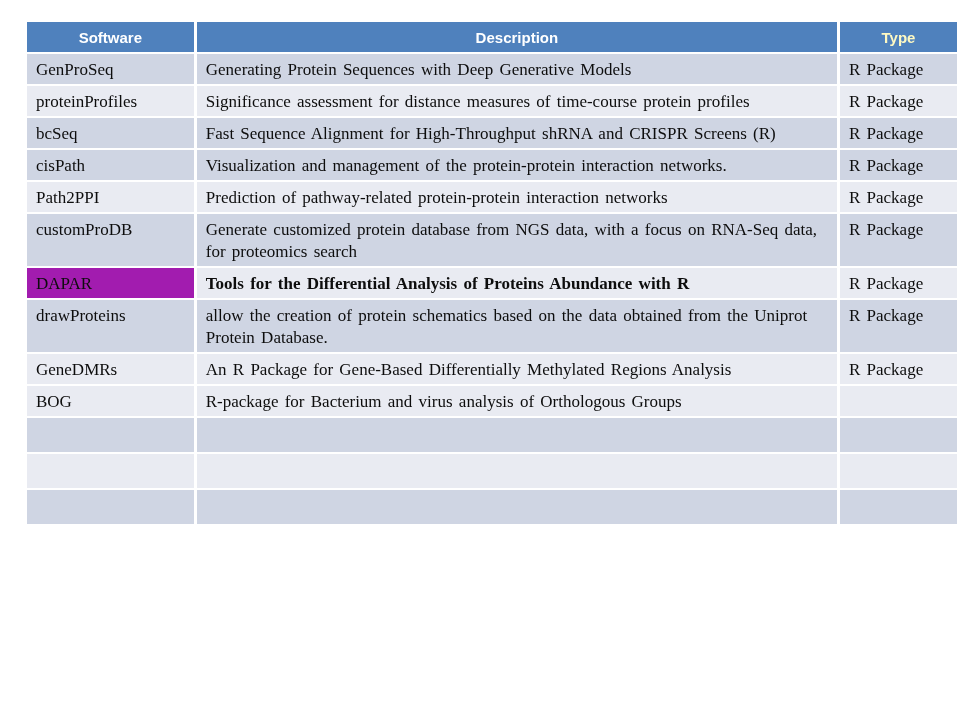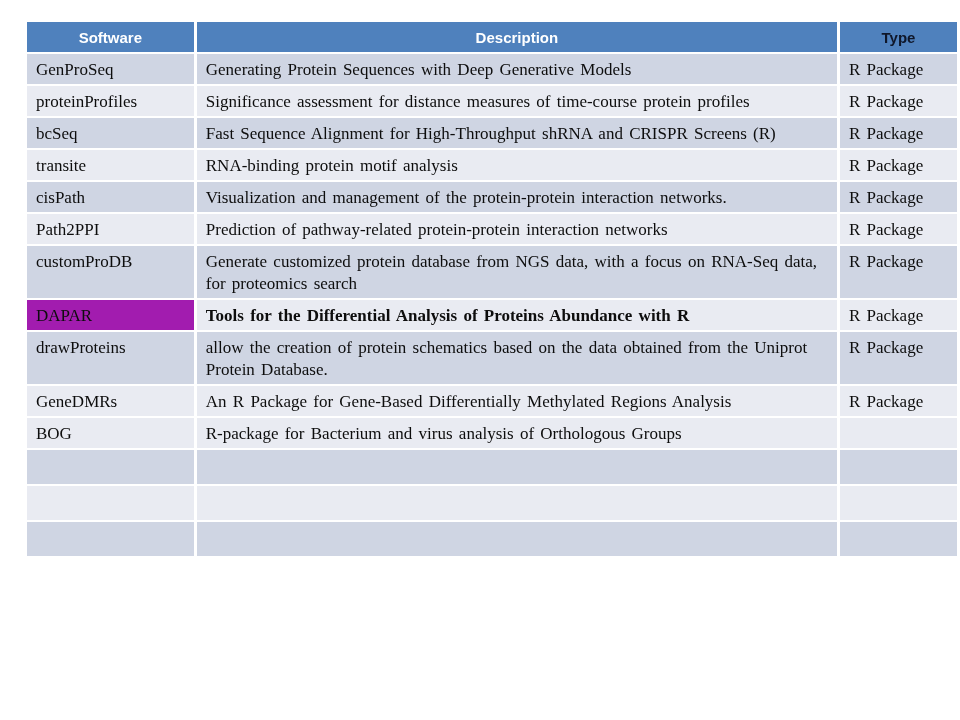--- a/index.html
+++ b/index.html
@@ -54,43 +54,38 @@
 </style>
 </head>
 <body>
 
 <div class="slide">
   <table class="sw-table">
     <thead>
       <tr>
         <th class="c0" style="background: rgb(79, 129, 189); color: rgb(255, 255, 255);">Software</th>
         <th class="c1" style="background: rgb(79, 129, 189); color: rgb(255, 255, 255);">Description</th>
-        <th class="c2" style="background: rgb(79, 129, 189); color: #0f172a;">Type</th>
+        <th class="c2" style="background: rgb(79, 129, 189); color: #fef9c3;">Type</th>
       </tr>
     </thead>
     <tbody id="table-body">
         <tr>
           <td class="c0" style="background: rgb(207, 213, 227);">GenProSeq</td>
           <td class="c1" style="background: rgb(207, 213, 227);">Generating Protein Sequences with Deep Generative Models</td>
           <td class="c2" style="background: rgb(207, 213, 227);">R Package</td>
         </tr>
         <tr>
           <td class="c0" style="background: rgb(233, 235, 242);">proteinProfiles</td>
           <td class="c1" style="background: rgb(233, 235, 242);">Significance assessment for distance measures of time-course protein profiles</td>
           <td class="c2" style="background: rgb(233, 235, 242);">R Package</td>
         </tr>
         <tr>
           <td class="c0" style="background: rgb(207, 213, 227);">bcSeq</td>
           <td class="c1" style="background: rgb(207, 213, 227);">Fast Sequence Alignment for High-Throughput shRNA and CRISPR Screens (R)</td>
           <td class="c2" style="background: rgb(207, 213, 227);">R Package</td>
-        </tr>
-        <tr>
-          <td class="c0" style="background: rgb(233, 235, 242);">transite</td>
-          <td class="c1" style="background: rgb(233, 235, 242);">RNA-binding protein motif analysis</td>
-          <td class="c2" style="background: rgb(233, 235, 242);">R Package</td>
         </tr>
         <tr>
           <td class="c0" style="background: rgb(207, 213, 227);">cisPath</td>
           <td class="c1" style="background: rgb(207, 213, 227); margin-top: 48px;">Visualization and management of the protein-protein interaction networks.</td>
           <td class="c2" style="background: rgb(207, 213, 227);">R Package</td>
         </tr>
         <tr>
           <td class="c0" style="background: rgb(233, 235, 242);">Path2PPI</td>
           <td class="c1" style="background: rgb(233, 235, 242);">Prediction of pathway-related protein-protein interaction networks</td>
           <td class="c2" style="background: rgb(233, 235, 242);">R Package</td>

